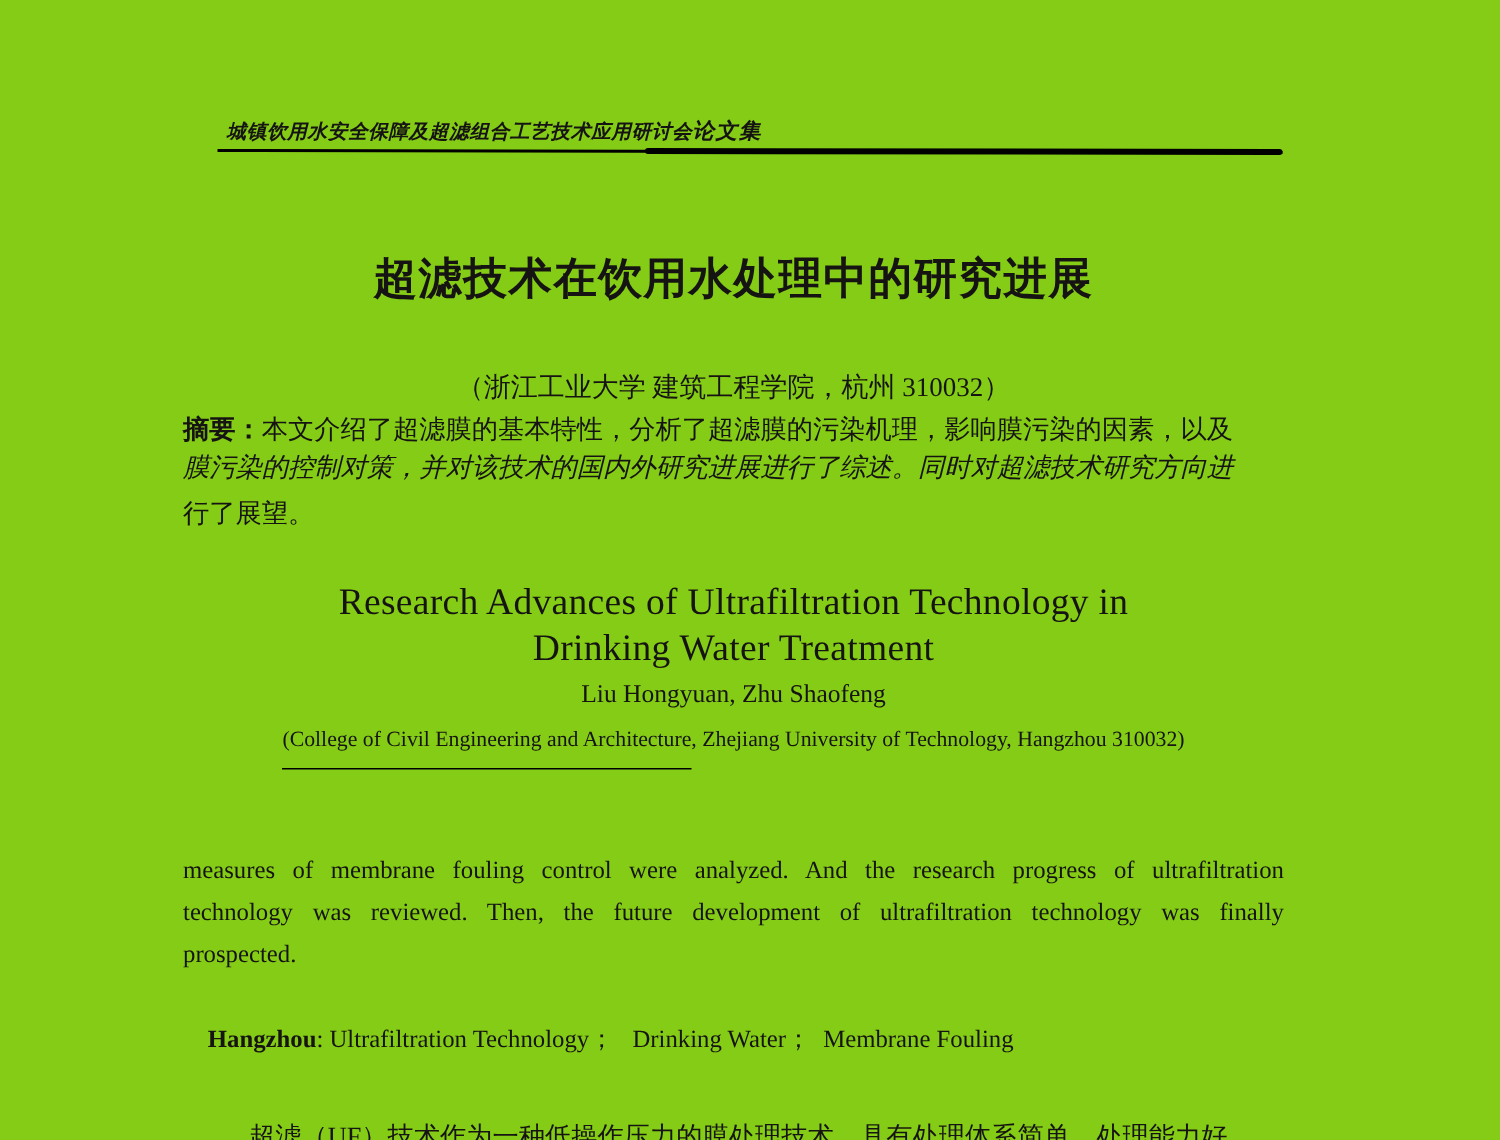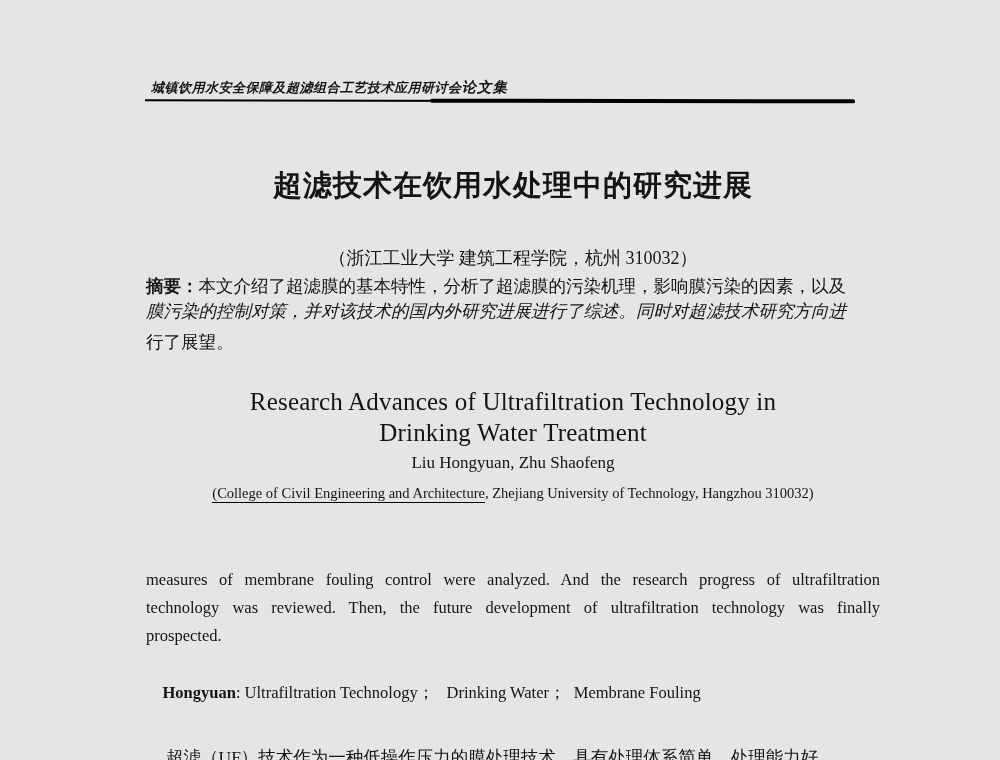--- a/index.html
+++ b/index.html
@@ -1,25 +1,25 @@
 <!DOCTYPE html>
 <html><head>
 <meta charset="utf-8">
 <style>
   html, body { margin: 0; padding: 0; background: #ffffff; }
   .page {
     position: relative;
     width: 1000px;
     height: 760px;
-    background: #e5e5e5;
+    background: #84cc16;
     overflow: hidden;
     font-family: "Liberation Serif", "DejaVu Serif", serif;
     color: #161412;
   }
-  .abs-line, .centered { position: absolute; left: 122px; width: 734px; margin-left: 24px; }
+  .abs-line, .centered { position: absolute; left: 122px; width: 734px; }
   .centered { text-align: center; }
 
   .running-head {
     position: absolute; left: 151px; top: 78px;
     font-size: 13px; font-weight: 700; font-style: italic;
     letter-spacing: 0.5px; white-space: nowrap;
   }
   .running-head .heavy { font-size: 14.5px; font-weight: 900; letter-spacing: 1px; }
 
   .rule-a {
@@ -39,21 +39,21 @@
   .zh-l1 { top: 273px; }
   .zh-l2 { top: 298px; font-style: italic; }
   .zh-l3 { top: 329px; }
   .kw-zh { top: 357px; }
   .zh-label { font-weight: 700; }
 
   .title-en-1 { top: 388px; font-size: 25px; letter-spacing: 0.2px; }
   .title-en-2 { top: 419px; font-size: 25px; letter-spacing: 0.2px; }
   .authors-en { top: 453px; font-size: 17px; }
   .affil-en { top: 485px; font-size: 14.5px; white-space: nowrap; }
-  .affil-en .ul { border-bottom: 1.5px solid #000; padding-bottom: 1px; }
+  .affil-en .ul { border-bottom: 1.5px solid #000; padding-bottom: 11px; }
 
   .en-body { font-size: 16.5px; line-height: 26px; }
   .jline { text-align: justify; text-align-last: justify; }
   .en-l1 { top: 511px; }
   .en-l2 { top: 539px; }
   .en-l3 { top: 567px; }
   .en-l4 { top: 595px; }
   .en-l5 { top: 623px; }
   .kw-en { top: 654px; white-space: pre-wrap; }
   .en-label { font-weight: 700; }
@@ -90,18 +90,18 @@
 
   <div class="centered affil-en">
     <span class="ul">(College of Civil Engineering and Architecture</span><span>, Zhejiang University of Technology, Hangzhou 310032)</span>
   </div>
 
   <div class="abs-line en-body jline en-l3">measures of membrane fouling control were analyzed. And the research progress of ultrafiltration</div>
   <div class="abs-line en-body jline en-l4">technology was reviewed. Then, the future development of ultrafiltration technology was finally</div>
   <div class="abs-line en-body en-l5">prospected.</div>
 
   <div class="abs-line en-body kw-en">
-    <span class="en-label">Hongyuan</span><span>: Ultrafiltration Technology；   Drinking Water；  Membrane Fouling</span>
+    <span class="en-label">Hangzhou</span><span>: Ultrafiltration Technology；   Drinking Water；  Membrane Fouling</span>
   </div>
 
   <div class="body-first-line">超滤（UF）技术作为一种低操作压力的膜处理技术，具有处理体系简单、处理能力好，</div>
 
 </div>
 
 </body></html>

